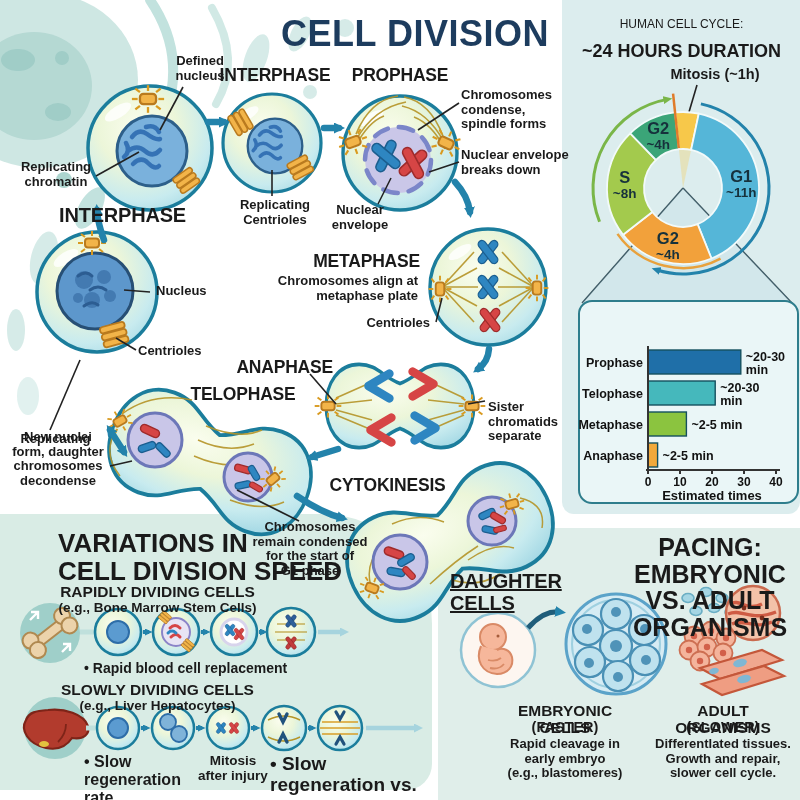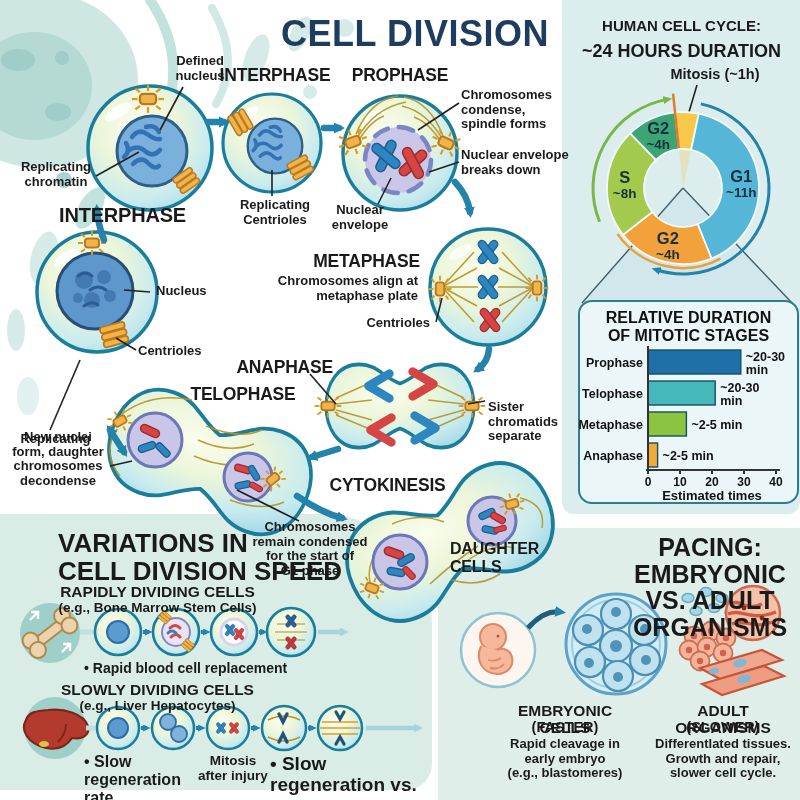--- a/index.html
+++ b/index.html
@@ -10,21 +10,21 @@
   .panel-bl{left:0;top:514px;width:432px;height:276px;background:#d9ece5;border-radius:0 110px 26px 0;}
   .panel-br{left:438px;top:528px;width:362px;height:272px;background:#e0eeea;border-radius:80px 0 0 0;}
   .lbl{position:absolute;color:#1a1a1a;font-weight:700;line-height:1.12;white-space:pre-line;z-index:5;}
   .c{text-align:center;} .r{text-align:right;} .l{text-align:left;}
   .title{font-size:36px;font-weight:800;color:#1d3c5e;letter-spacing:.5px;}
   .stage{font-size:17.5px;font-weight:800;letter-spacing:-.2px;}
   .ann{font-size:13px;font-weight:700;}
   .h2{font-size:26px;font-weight:800;line-height:1.06;margin-left:36px;}
   .h3{font-size:15.5px;font-weight:800;}
   .sub{font-size:13px;font-weight:600;}
-  .rp-title{font-size:15px;font-weight:700;}
+  .rp-title{font-size:12px;font-weight:400;}
   .rp-sub{font-size:18px;font-weight:700;}
   .mit-box{position:absolute;left:578px;top:300px;width:217px;height:200px;background:#eaf6f7;
            border:2.5px solid #2e7d8c;border-radius:14px;z-index:4;}
   .mit-title{position:absolute;left:0;top:7px;width:100%;text-align:center;font-size:16px;
              font-weight:800;line-height:1.15;white-space:pre-line;color:#111;}
   svg{position:absolute;overflow:visible;}
   svg text{font-family:"Liberation Sans",sans-serif;}
 </style>
 </head>
 <body>
@@ -438,22 +438,20 @@
     <text x="61.642503059800276" y="131.91924628596868" text-anchor="middle" fill="#16313c" font-size="16.5" font-weight="800"><tspan x="61.642503059800276" dy="-1">S</tspan><tspan x="61.642503059800276" dy="15" font-size="13.5" font-weight="700">~8h</tspan></text>
     <path d="M67.20596384511617,81.33017517426254 A76,76 0 0 1 112.05583679165834,60.416335952011224 L115.92338993256152,97.21364608063735 A39,39 0 0 0 92.90832355209909,107.94574778679262 Z" fill="#3ba578" stroke="#f2fafa" stroke-width="1.8"></path>
     <text x="95.27683168816905" y="82.980994458356" text-anchor="middle" fill="#16313c" font-size="16.5" font-weight="800"><tspan x="95.27683168816905" dy="-1">G2</tspan><tspan x="95.27683168816905" dy="15" font-size="13.5" font-weight="700">~4h</tspan></text>
     <line x1="115.81886146929386" y1="96.21912418526907" x2="110.06979598957292" y2="41.52041994001404" stroke="#e07b2a" stroke-width="2.5"></line>
     <path d="M137.8804054103273,51.87930633689271 A86,86 0 1 1 93.4245384837545,217.7908604013832" fill="none" stroke="#2383ab" stroke-width="3" marker-end="url(#dmB)"></path>
     <path d="M36.553453088989144,169.71459340743212 A90,90 0 0 1 104.37166400997619,47.367302228901295" fill="none" stroke="#7ab648" stroke-width="3" marker-end="url(#dmG)"></path>
     <path d="M157.5577250228713,206.63580742871414 A80,80 0 0 1 54.467836456880676,181.8861149080837" fill="none" stroke="#e8a13c" stroke-width="2.5"></path>
   </svg>
 
 <div class="mit-box">
-  <div class="mit-title">RELATIVE DURATION
-OF MITOTIC STAGES</div>
   <svg id="bars" width="216" height="158" viewBox="0 0 216 158" style="left:0;top:42px;">
       <text x="63" y="22.5" text-anchor="end" font-size="12.5" font-weight="700" fill="#111">Prophase</text>
       <rect x="68" y="6" width="92.80000000000001" height="24" fill="#1f6fa8" stroke="#15505f" stroke-width="1.4"></rect>
       <text x="165.8" y="18" font-size="12.5" font-weight="800" fill="#111"><tspan x="165.8" dy="-1">~20-30</tspan><tspan x="165.8" dy="13">min</tspan></text>
       <text x="63" y="53.5" text-anchor="end" font-size="12.5" font-weight="700" fill="#111">Telophase</text>
       <rect x="68" y="37" width="67.2" height="24" fill="#45b8bc" stroke="#15505f" stroke-width="1.4"></rect>
       <text x="140.2" y="49" font-size="12.5" font-weight="800" fill="#111"><tspan x="140.2" dy="-1">~20-30</tspan><tspan x="140.2" dy="13">min</tspan></text>
       <text x="63" y="84.5" text-anchor="end" font-size="12.5" font-weight="700" fill="#111">Metaphase</text>
       <rect x="68" y="68" width="38.400000000000006" height="24" fill="#8bc43f" stroke="#15505f" stroke-width="1.4"></rect>
       <text x="111.4" y="84.5" font-size="12.5" font-weight="800" fill="#111"><tspan x="111.4" dy="0">~2-5 min</tspan></text>
@@ -505,21 +503,21 @@
 <div class="lbl stage c" style="left:168px;top:385px;width:150px;">TELOPHASE</div>
 <div class="lbl ann c" style="left:2px;top:430px;width:112px;">New nuclei
 form, daughter
 chromosomes
 decondense</div>
 <div class="lbl stage c" style="left:310px;top:476px;width:155px;">CYTOKINESIS</div>
 <div class="lbl ann c" style="left:245px;top:520px;width:130px;">Chromosomes
 remain condensed
 for the start of
 G1 phase</div>
-<div class="lbl stage l" style="left:450px;top:540px;width:100px;font-size:16px;">DAUGHTER
+<div class="lbl stage l" style="left:450px;top:570px;width:100px;font-size:20px;text-decoration:underline;">DAUGHTER
 CELLS</div>
 <div class="lbl ann l" style="left:156px;top:284px;width:80px;">Nucleus</div>
 
 <div class="lbl ann c" style="left:8px;top:432px;width:95px;">Replicating</div>
 <div class="lbl ann l" style="left:138px;top:344px;width:90px;">Centrioles</div>
 
 <div class="lbl rp-title c" style="left:565px;top:18px;width:233px;">HUMAN CELL CYCLE:</div>
 <div class="lbl rp-sub c" style="left:565px;top:41px;width:233px;">~24 HOURS DURATION</div>
 <div class="lbl ann c" style="left:650px;top:66px;width:130px;font-size:14.5px;">Mitosis (~1h)</div>
 

